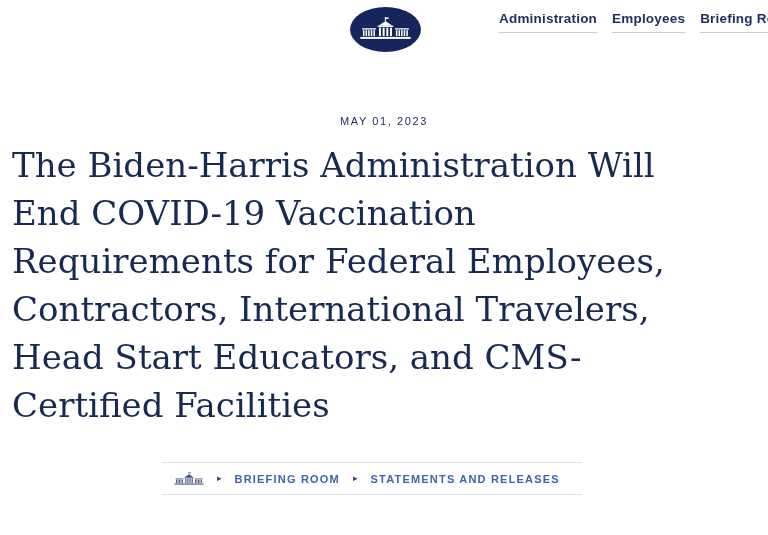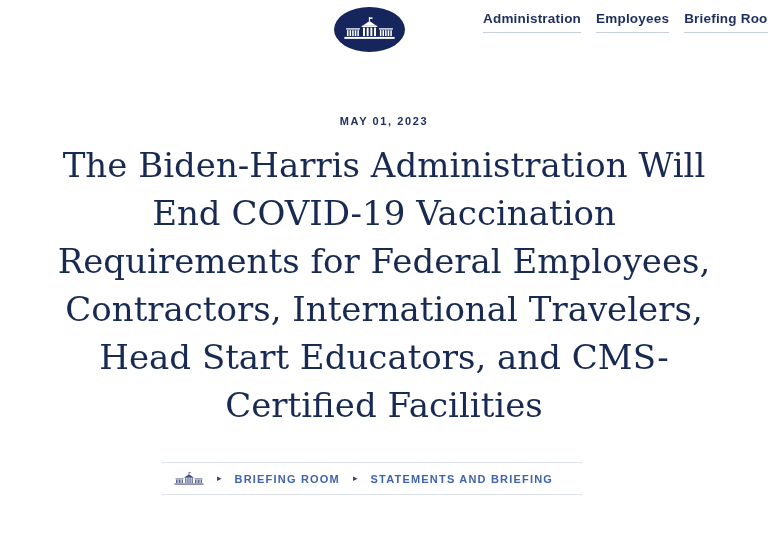--- a/index.html
+++ b/index.html
@@ -5,45 +5,44 @@
   * { margin: 0; padding: 0; box-sizing: border-box; }
   html, body { background: #ffffff; }
   body {
     width: 768px; height: 535px;
     position: relative;
     overflow: hidden;
     font-family: "Liberation Sans", sans-serif;
   }
 
   
-  .site-header { position: absolute; top: 0; left: 0; width: 640px; height: 60px; }
+  .site-header { position: absolute; top: 0; left: 16px; width: 640px; height: 60px; }
   .logo-link { position: absolute; left: 334px; top: 7px; width: 71px; height: 45px; display: block; }
   .logo-link svg { display: block; }
 
   .main-nav {
     position: absolute; left: 483px; top: 11px;
     display: flex; gap: 15px; white-space: nowrap;
   }
   .nav-item {
     font-size: 13.5px; font-weight: 700; letter-spacing: 0.2px;
     color: #1e2f5e; text-decoration: none;
     padding-bottom: 6px;
     border-bottom: 1px solid #c9cfdd;
   }
 
   
   .article-date {
     position: absolute; top: 115px; left: 12px; width: 744px;
     text-align: center;
-    font-size: 11px; font-weight: 700; letter-spacing: 1.6px;
+    font-size: 11px; font-weight: 400; letter-spacing: 1.6px;
     color: #21315e;
   }
   .article-title {
     position: absolute; top: 141px; left: 12px; width: 744px;
-    text-align: center;
     font-family: "DejaVu Serif", serif;
     font-size: 34px; font-weight: 400; line-height: 48px;
     color: #182a52;
     white-space: pre-line;
   }
 
   
   .breadcrumb {
     position: absolute; top: 462px; left: 162px; width: 420px; height: 33px;
     border-top: 1px solid #dde1e9;
@@ -122,15 +121,15 @@
 
   <div class="breadcrumb">
     <a class="crumb-icon" href="#">
       <svg width="30" height="13" viewBox="0 0 120 52" xmlns="http://www.w3.org/2000/svg">
         <use href="#wh-facade"></use>
       </svg>
     </a>
     <span class="crumb-sep">▸</span>
     <a class="crumb-link" href="#">BRIEFING ROOM</a>
     <span class="crumb-sep">▸</span>
-    <a class="crumb-link" href="#">STATEMENTS AND BRIEFING</a>
+    <a class="crumb-link" href="#">STATEMENTS AND RELEASES</a>
   </div>
 </main>
 
 </body></html>

